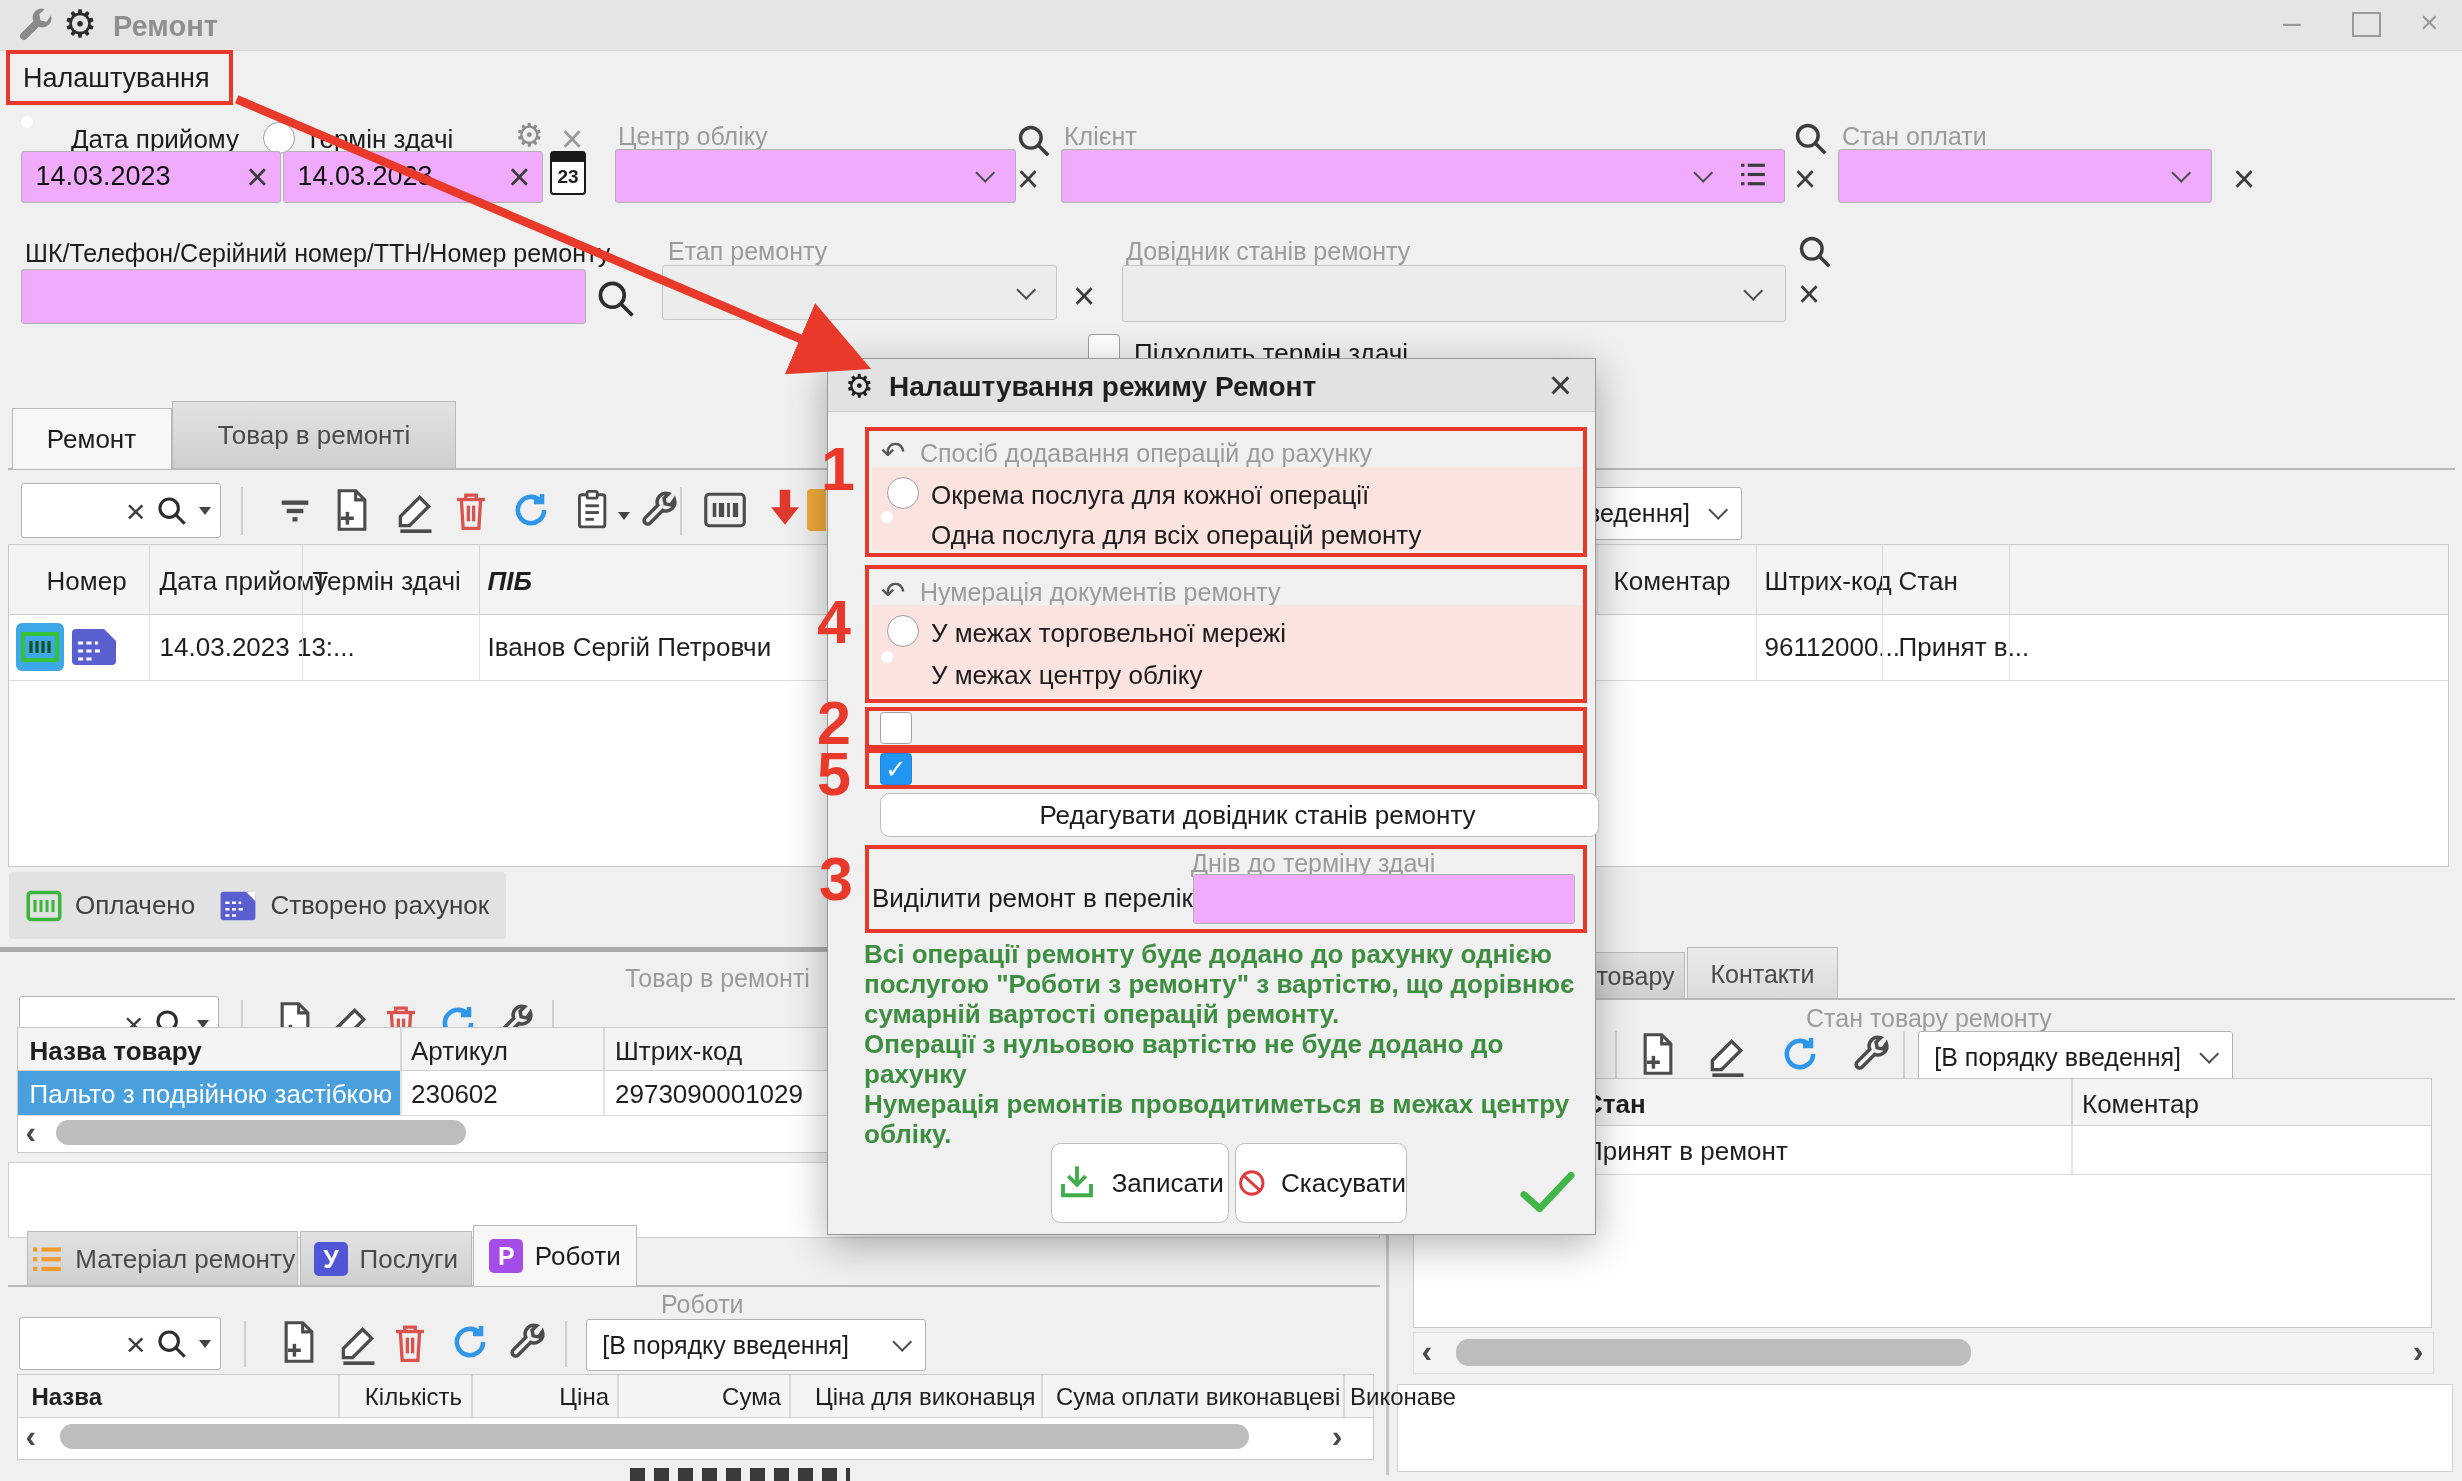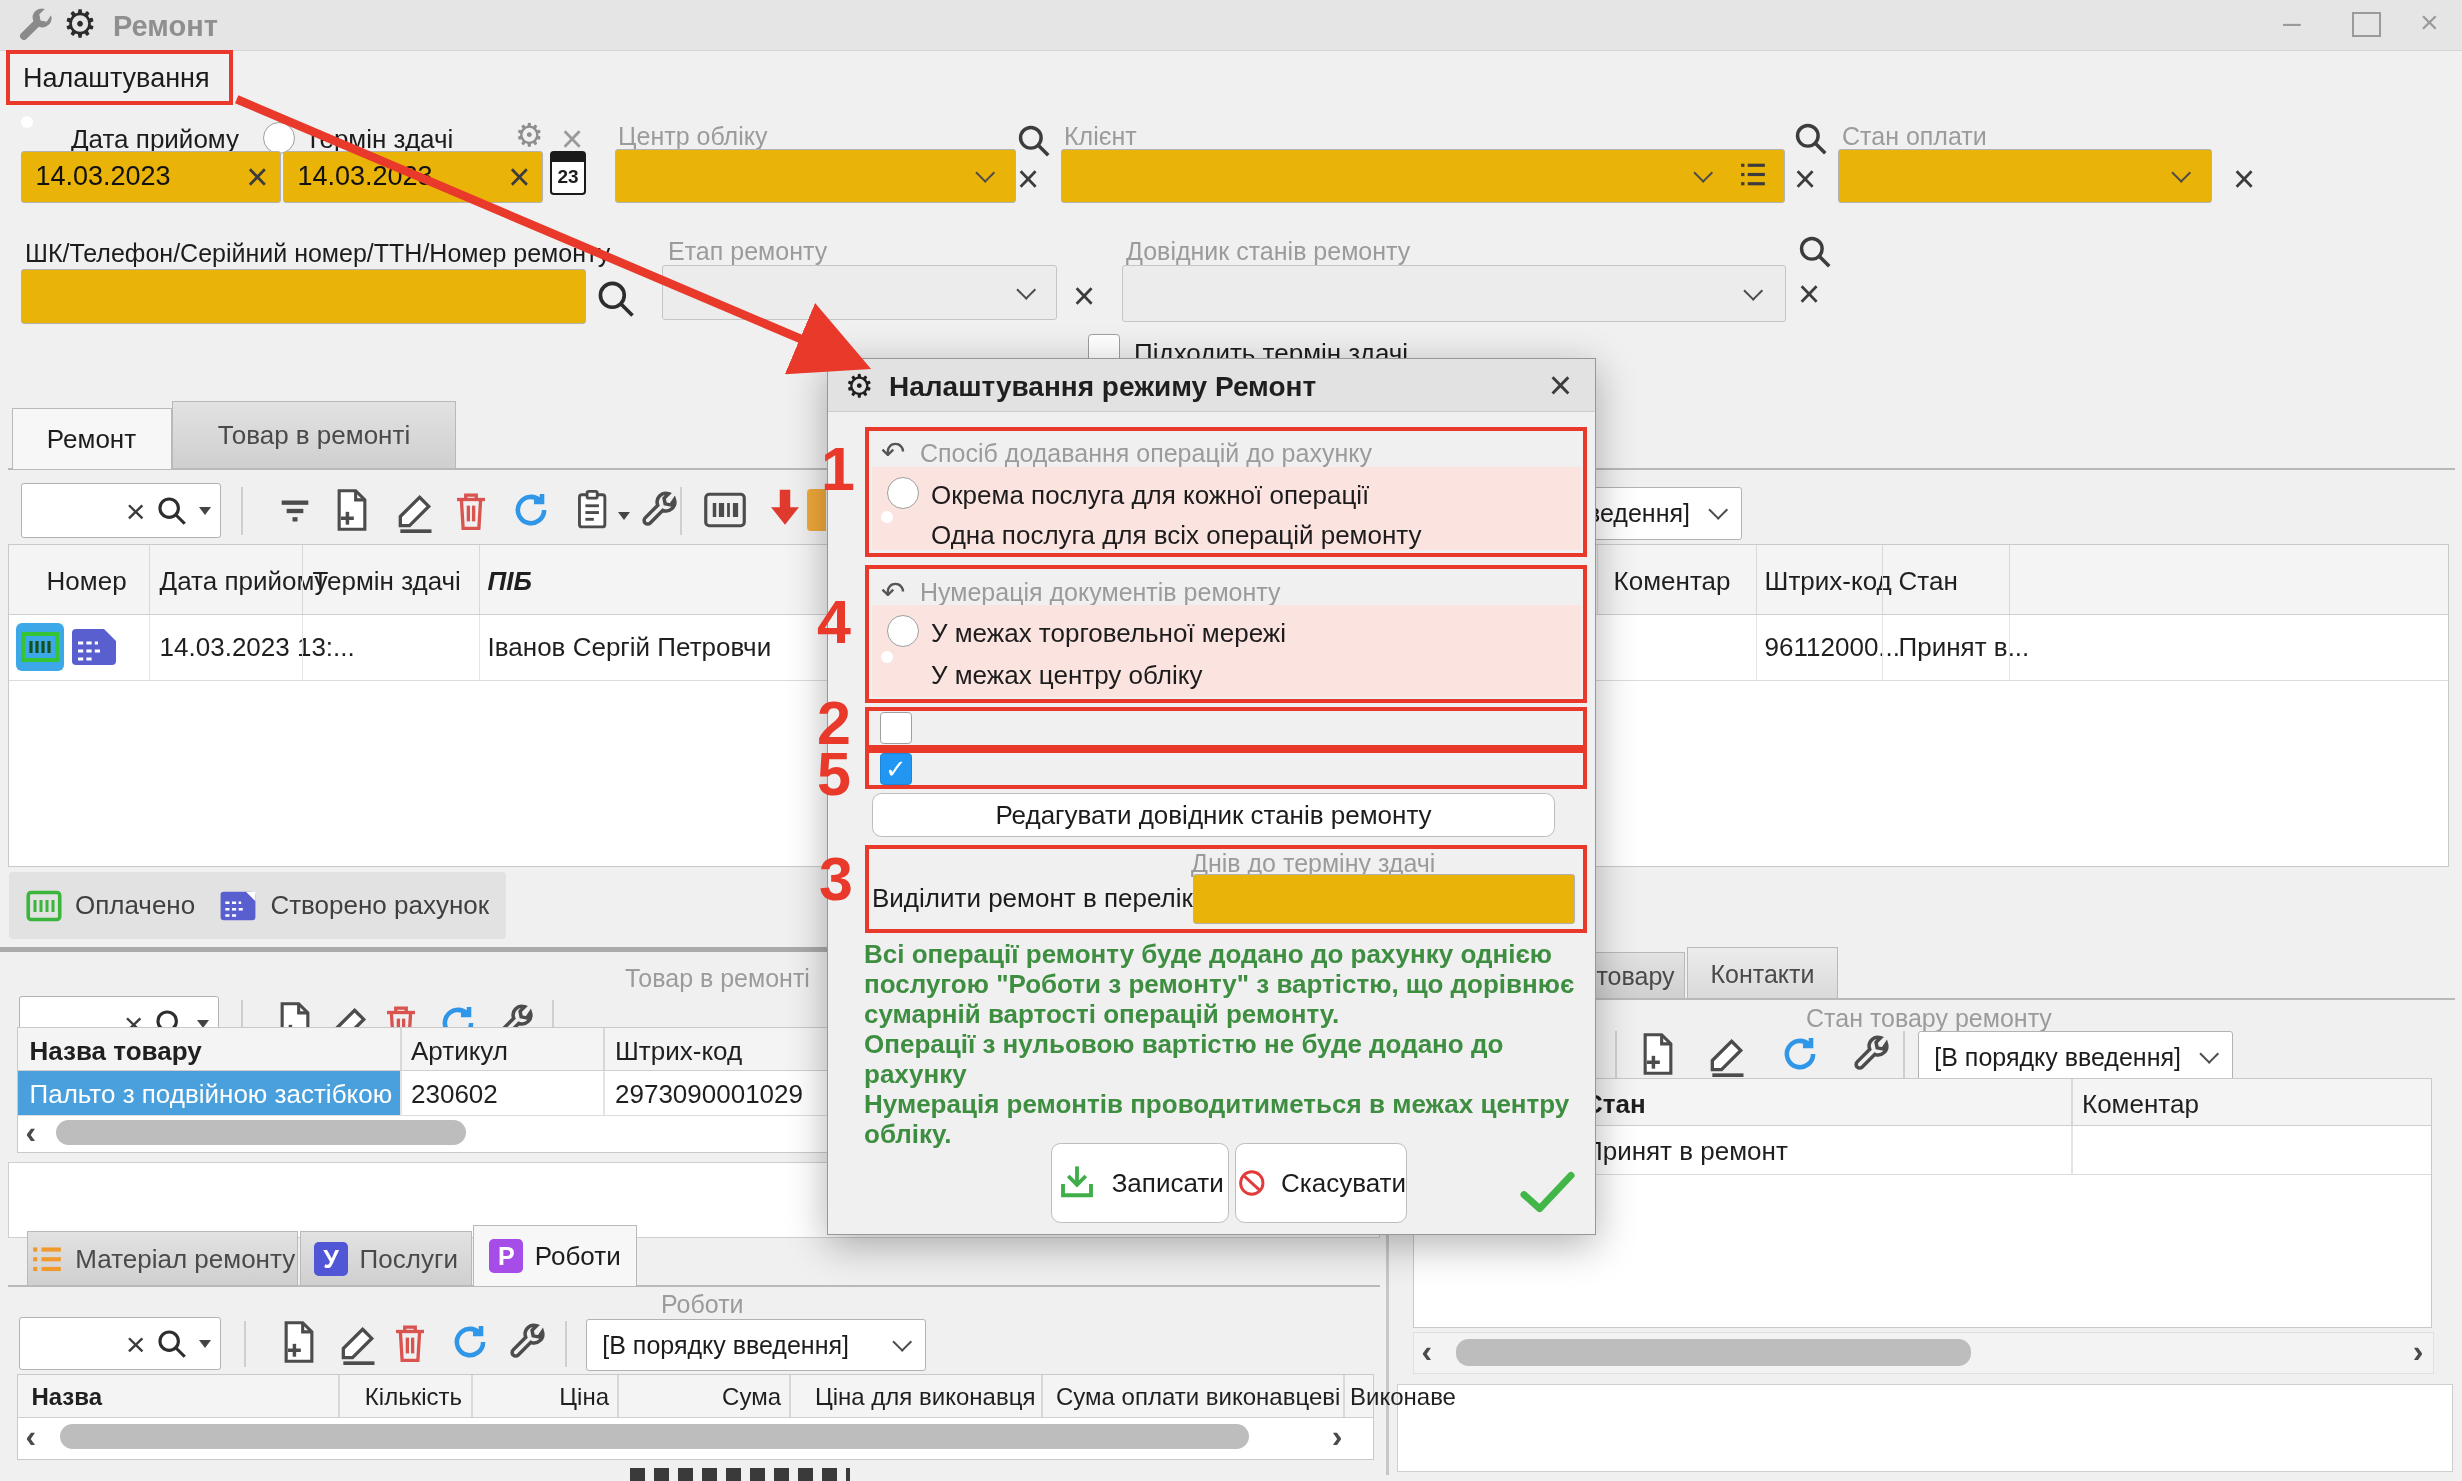--- a/index.html
+++ b/index.html
@@ -4,21 +4,21 @@
 <style>
   html,body{margin:0;padding:0;background:#cfcfcf;}
   .screen{position:relative;width:2462px;height:1481px;background:#f0f0f0;overflow:hidden;
           font-family:"Liberation Sans","DejaVu Sans",sans-serif;color:#1c1c1c;}
   .abs{position:absolute;}
   .titlebar{left:0;top:0;width:2462px;height:50px;background:#e5e5e5;border-bottom:1px solid #d6d6d6;}
   .title-text{font-size:29px;font-weight:bold;color:#8f8f8f;}
   .wctl{color:#9a9a9a;font-size:32px;line-height:32px;}
   .graylbl{font-size:25px;color:#9b9b9b;white-space:nowrap;}
   .darklbl{font-size:26px;color:#1c1c1c;white-space:nowrap;}
-  .inp{background:#eab308;border:1.9px solid #b2b2b2;border-radius:2.9px;}
+  .inp{background:#f0abfc;border:1.9px solid #b2b2b2;border-radius:2.9px;}
   .inp-dis{background:#ececec;border:1.9px solid #c5c5c5;border-radius:2.9px;}
   .inp-text{font-size:27px;color:#111;line-height:48px;padding-left:13.4px;white-space:nowrap;overflow:hidden;}
   .clear-x{color:#3c3c3c;font-size:38px;line-height:38px;font-weight:normal;}
   .chev{display:inline-block;width:12.4px;height:12.4px;border:solid #4c4c4c;border-width:0 2.9px 2.9px 0;transform:rotate(45deg);}
   .rd{width:32px;height:32px;border-radius:50%;background:#fff;border:1.9px solid #9f9f9f;box-sizing:border-box;}
   .rd.on{border:none;background:#1e8fe8;position:relative;}
   .rd.on::after{content:"";position:absolute;left:50%;top:50%;width:12.4px;height:12.4px;margin:-6.2px 0 0 -6.2px;background:#fff;border-radius:50%;}
   .cb{width:32px;height:32px;background:#fff;border:1.9px solid #9f9f9f;border-radius:3.8px;box-sizing:border-box;}
   .cb.on{background:#2196f3;border-color:#1d86d8;color:#fff;font-size:26px;display:flex;align-items:center;justify-content:center;}
   .tab{border:1.9px solid #b9b9b9;border-bottom:none;box-sizing:border-box;display:flex;align-items:center;justify-content:center;gap:11.5px;}
@@ -622,21 +622,21 @@
 
     
     <div class="abs redbox" style="left:37px;top:348px;width:722px;height:42px;"></div>
     <span class="abs cb" style="left:52px;top:353px;"></span>
 
     
     <div class="abs redbox" style="left:37px;top:390px;width:722px;height:40px;"></div>
     <span class="abs cb on" style="left:52px;top:394px;">✓</span>
 
     
-    <div class="abs dlgbtn" style="left:44px;top:434px;width:681px;height:42px;">
+    <div class="abs dlgbtn" style="left:52px;top:434px;width:681px;height:42px;padding-left:36px;">
       <span>Редагувати довідник станів ремонту</span>
     </div>
 
     
     <div class="abs redbox" style="left:37px;top:486px;width:722px;height:88px;"></div>
     <span class="abs graylbl" style="left:363px;top:490px;">Днів до терміну здачі</span>
     <span class="abs darklbl" style="left:44px;top:524px;">Виділити ремонт в переліку за</span>
     <div class="abs inp" style="left:365px;top:515px;width:380px;height:48px;"></div>
 
     

